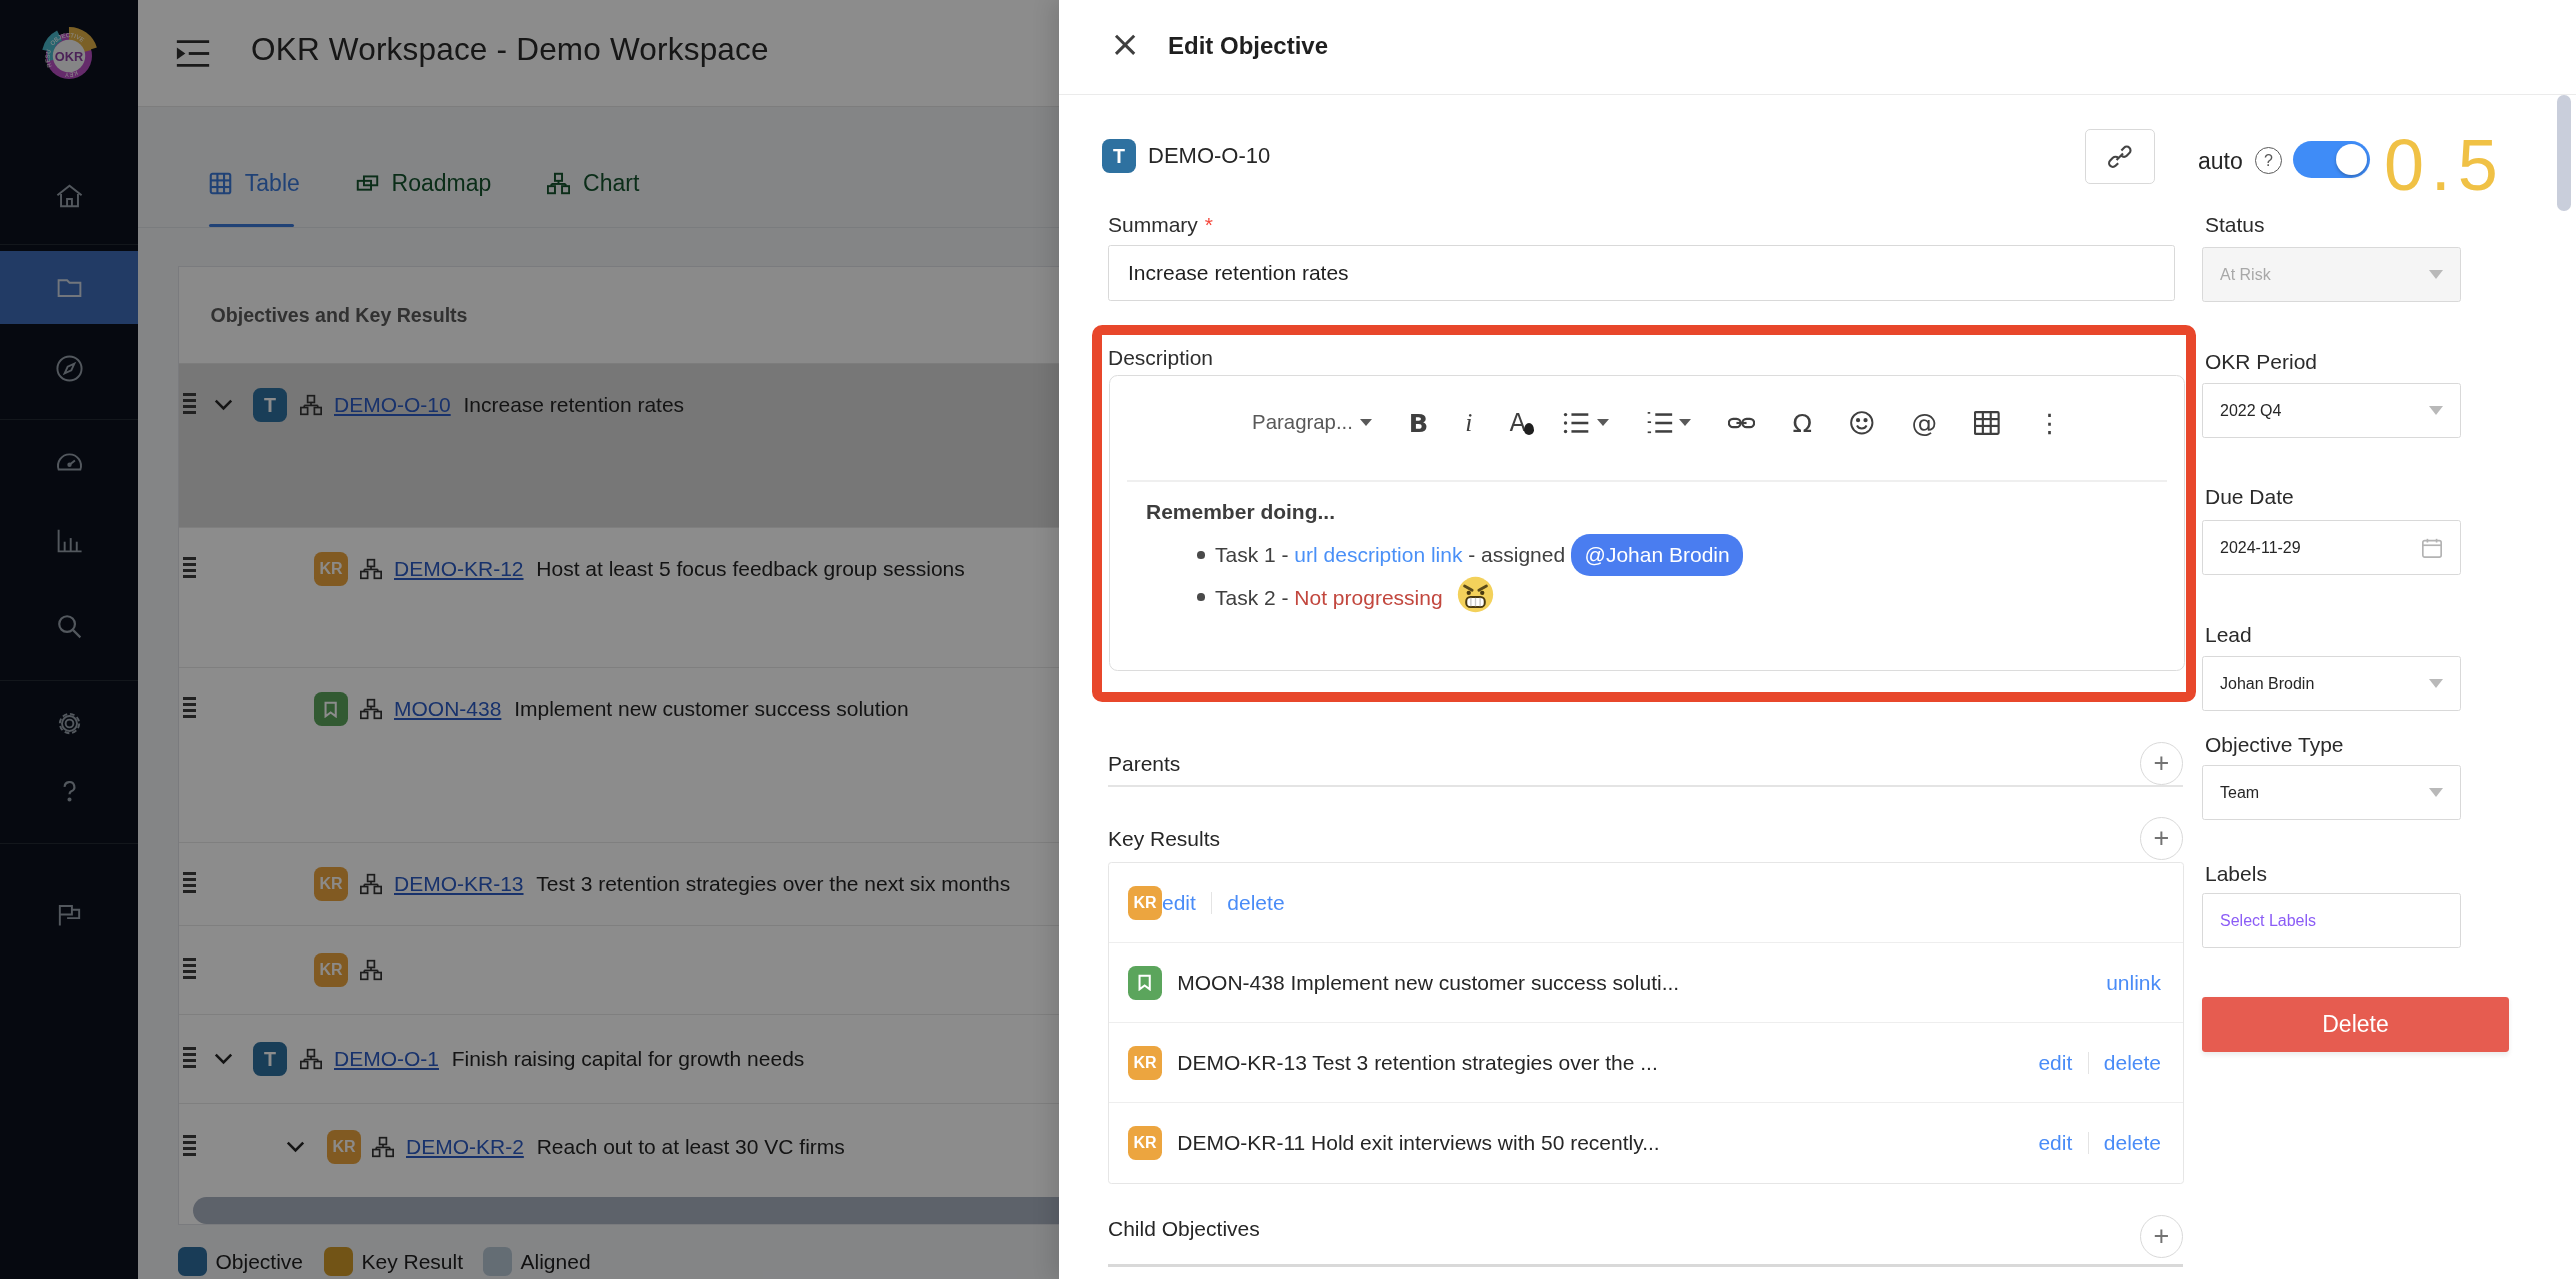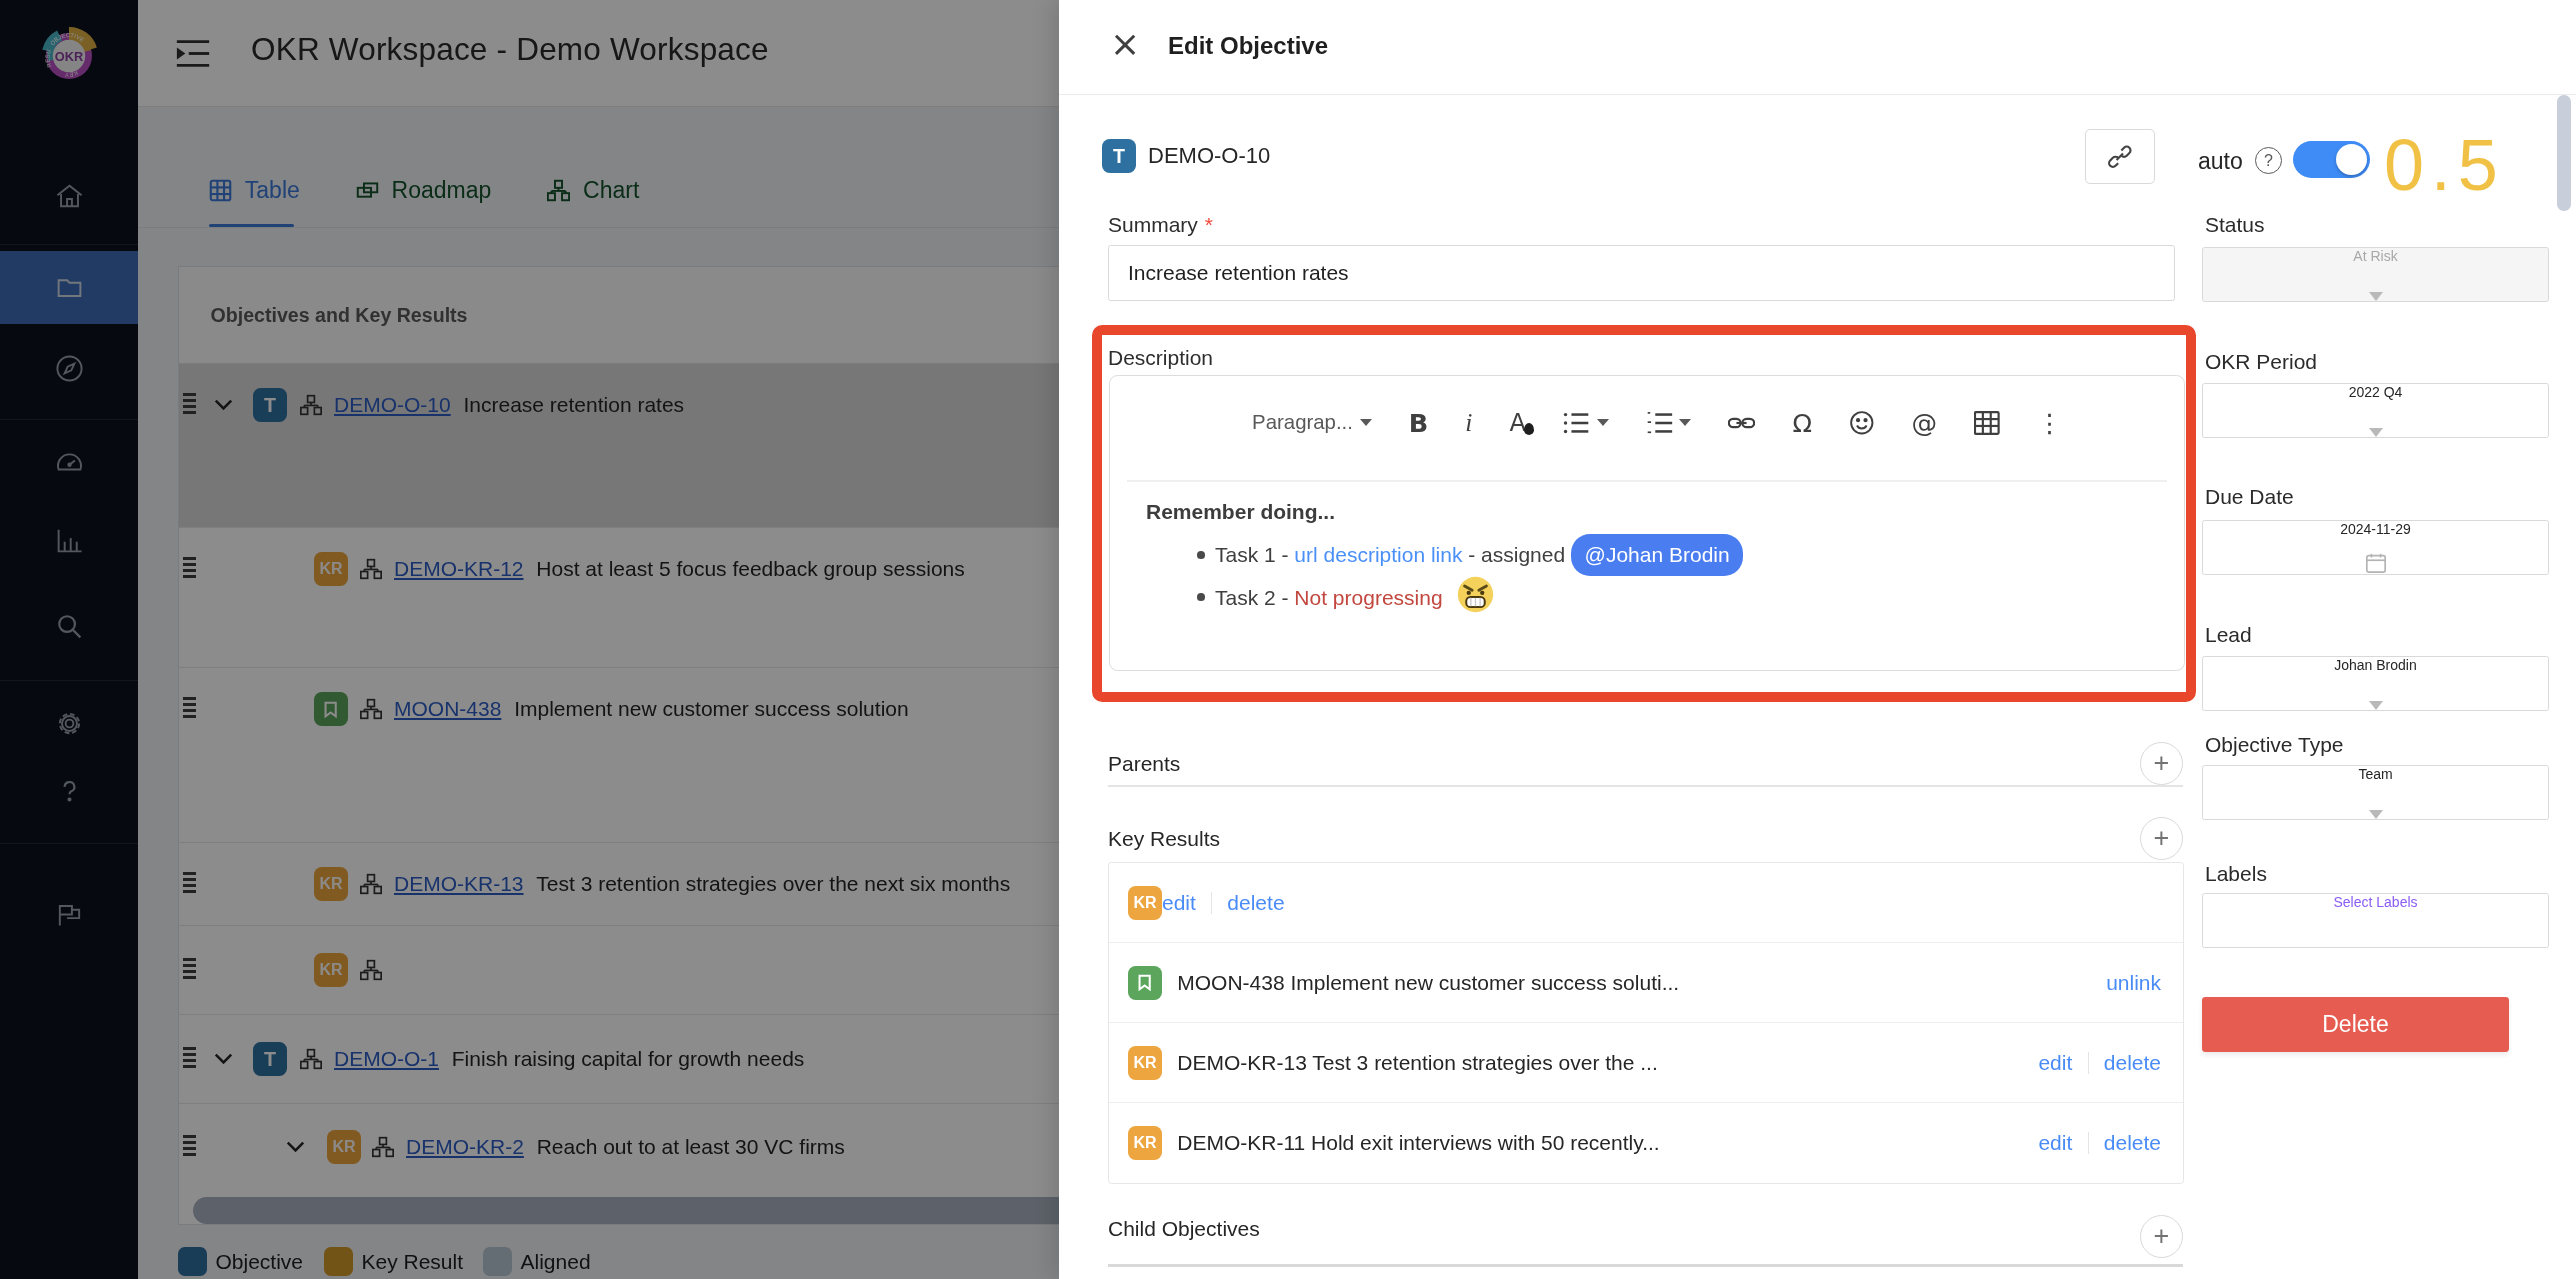--- a/index.html
+++ b/index.html
@@ -14,21 +14,21 @@
   .nav-item.active{background:#3f6cb8;color:#cfd8e3;}
   .nav-div{position:absolute;left:0;width:138px;height:0.9px;background:rgba(255,255,255,0.10);}
   .nav-item svg{display:block;}
 
   
   .main{position:absolute;left:138px;top:0;right:0;height:100%;background:#f0f2f5;z-index:1;}
   .appbar{position:absolute;left:0;top:0;right:0;height:107px;background:#fff;border-bottom:0.9px solid #e4e4e4;}
   .fold{position:absolute;left:38px;top:39px;width:34px;height:29px;color:#303030;cursor:pointer;}
   .apptitle{position:absolute;left:113px;top:31px;font-size:31.5px;font-weight:500;color:#2b2b2b;letter-spacing:0.2px;}
 
-  .tabs{position:absolute;left:71px;top:170px;display:flex;gap:56px;align-items:center;margin-top:7px;}
+  .tabs{position:absolute;left:71px;top:170px;display:flex;gap:56px;align-items:center;}
   .tab{display:flex;align-items:center;gap:12.8px;font-size:23px;color:#14532d;cursor:pointer;}
   .tab.active{color:#3b78d8;}
   .tabline{position:absolute;left:0;right:0;top:227px;height:0.9px;background:#dfe2e6;}
   .tabink{position:absolute;left:71px;top:224px;width:85px;height:3.4px;background:#3b78d8;border-radius:1.7px;}
 
   .card{position:absolute;left:40px;top:266px;width:2377px;height:959px;background:#fff;border:0.9px solid #dfe1e5;}
   .thead{height:97px;border-bottom:0.9px solid #e2e2e2;background:#fbfbfb;display:flex;align-items:center;
          padding-left:31.5px;color:#5a5a5a;font-weight:600;font-size:19.6px;}
   .trow{position:relative;border-bottom:0.9px solid #e8e8e8;background:#fff;--lc:50%;}
   .trow.sel{background:#d9d9d9;}
@@ -113,22 +113,22 @@
   .krbadge{width:34px;height:34px;border-radius:7.7px;flex:none;display:flex;align-items:center;justify-content:center;
            color:#fff;font-weight:700;font-size:16px;}
   .krbadge.kr{background:#eca53f;}
   .krbadge.bm{background:#5ba55c;}
   .krtext{margin-left:15.3px;font-size:21px;color:#262626;flex:1;white-space:nowrap;overflow:hidden;}
   .kract{display:flex;align-items:center;font-size:21px;color:#4a8cf7;}
   .kract a{color:#4a8cf7;cursor:pointer;text-decoration:none;}
   .vdiv{width:0.9px;height:22px;background:#e4e4e4;margin:0 15.3px;}
 
   .rlab{position:absolute;left:1146px;font-size:21px;font-weight:500;color:#2b2b2b;}
-  .rbox{position:absolute;left:1143px;width:347px;height:55px;border:1.7px solid #d9d9d9;border-radius:2.6px;background:#fff;
-        display:flex;align-items:center;justify-content:space-between;padding:0 17px;font-size:14px;color:#262626;cursor:pointer;flex-direction:column;}
+  .rbox{position:absolute;left:1143px;width:259px;height:55px;border:1.7px solid #d9d9d9;border-radius:2.6px;background:#fff;
+        display:flex;align-items:center;justify-content:space-between;padding:0 17px;font-size:16px;color:#262626;cursor:pointer;}
   .rbox.disabled{background:#f5f5f5;color:#a8a8a8;cursor:not-allowed;}
   .rbox .ph{color:#8b5cf6;}
   .chevron{width:0;height:0;border-left:7.7px solid transparent;border-right:7.7px solid transparent;border-top:9.4px solid #b9b9b9;}
   .delbtn{position:absolute;left:1143px;top:997px;width:307px;height:55px;background:#e65c50;border:none;border-radius:3.4px;
           color:#fff;font-size:23px;font-weight:500;cursor:pointer;font-family:"Liberation Sans",sans-serif;
           box-shadow:0 2.6px 5.1px rgba(0,0,0,.08);}
   .dthumb{position:absolute;left:1498px;top:95px;width:13.6px;height:116px;background:#c9cedb;border-radius:6.8px;cursor:pointer;}
 
   
   .annot{position:absolute;left:1092px;top:325px;width:1104px;height:377px;border:10.2px solid #e8472b;border-radius:10.2px;

